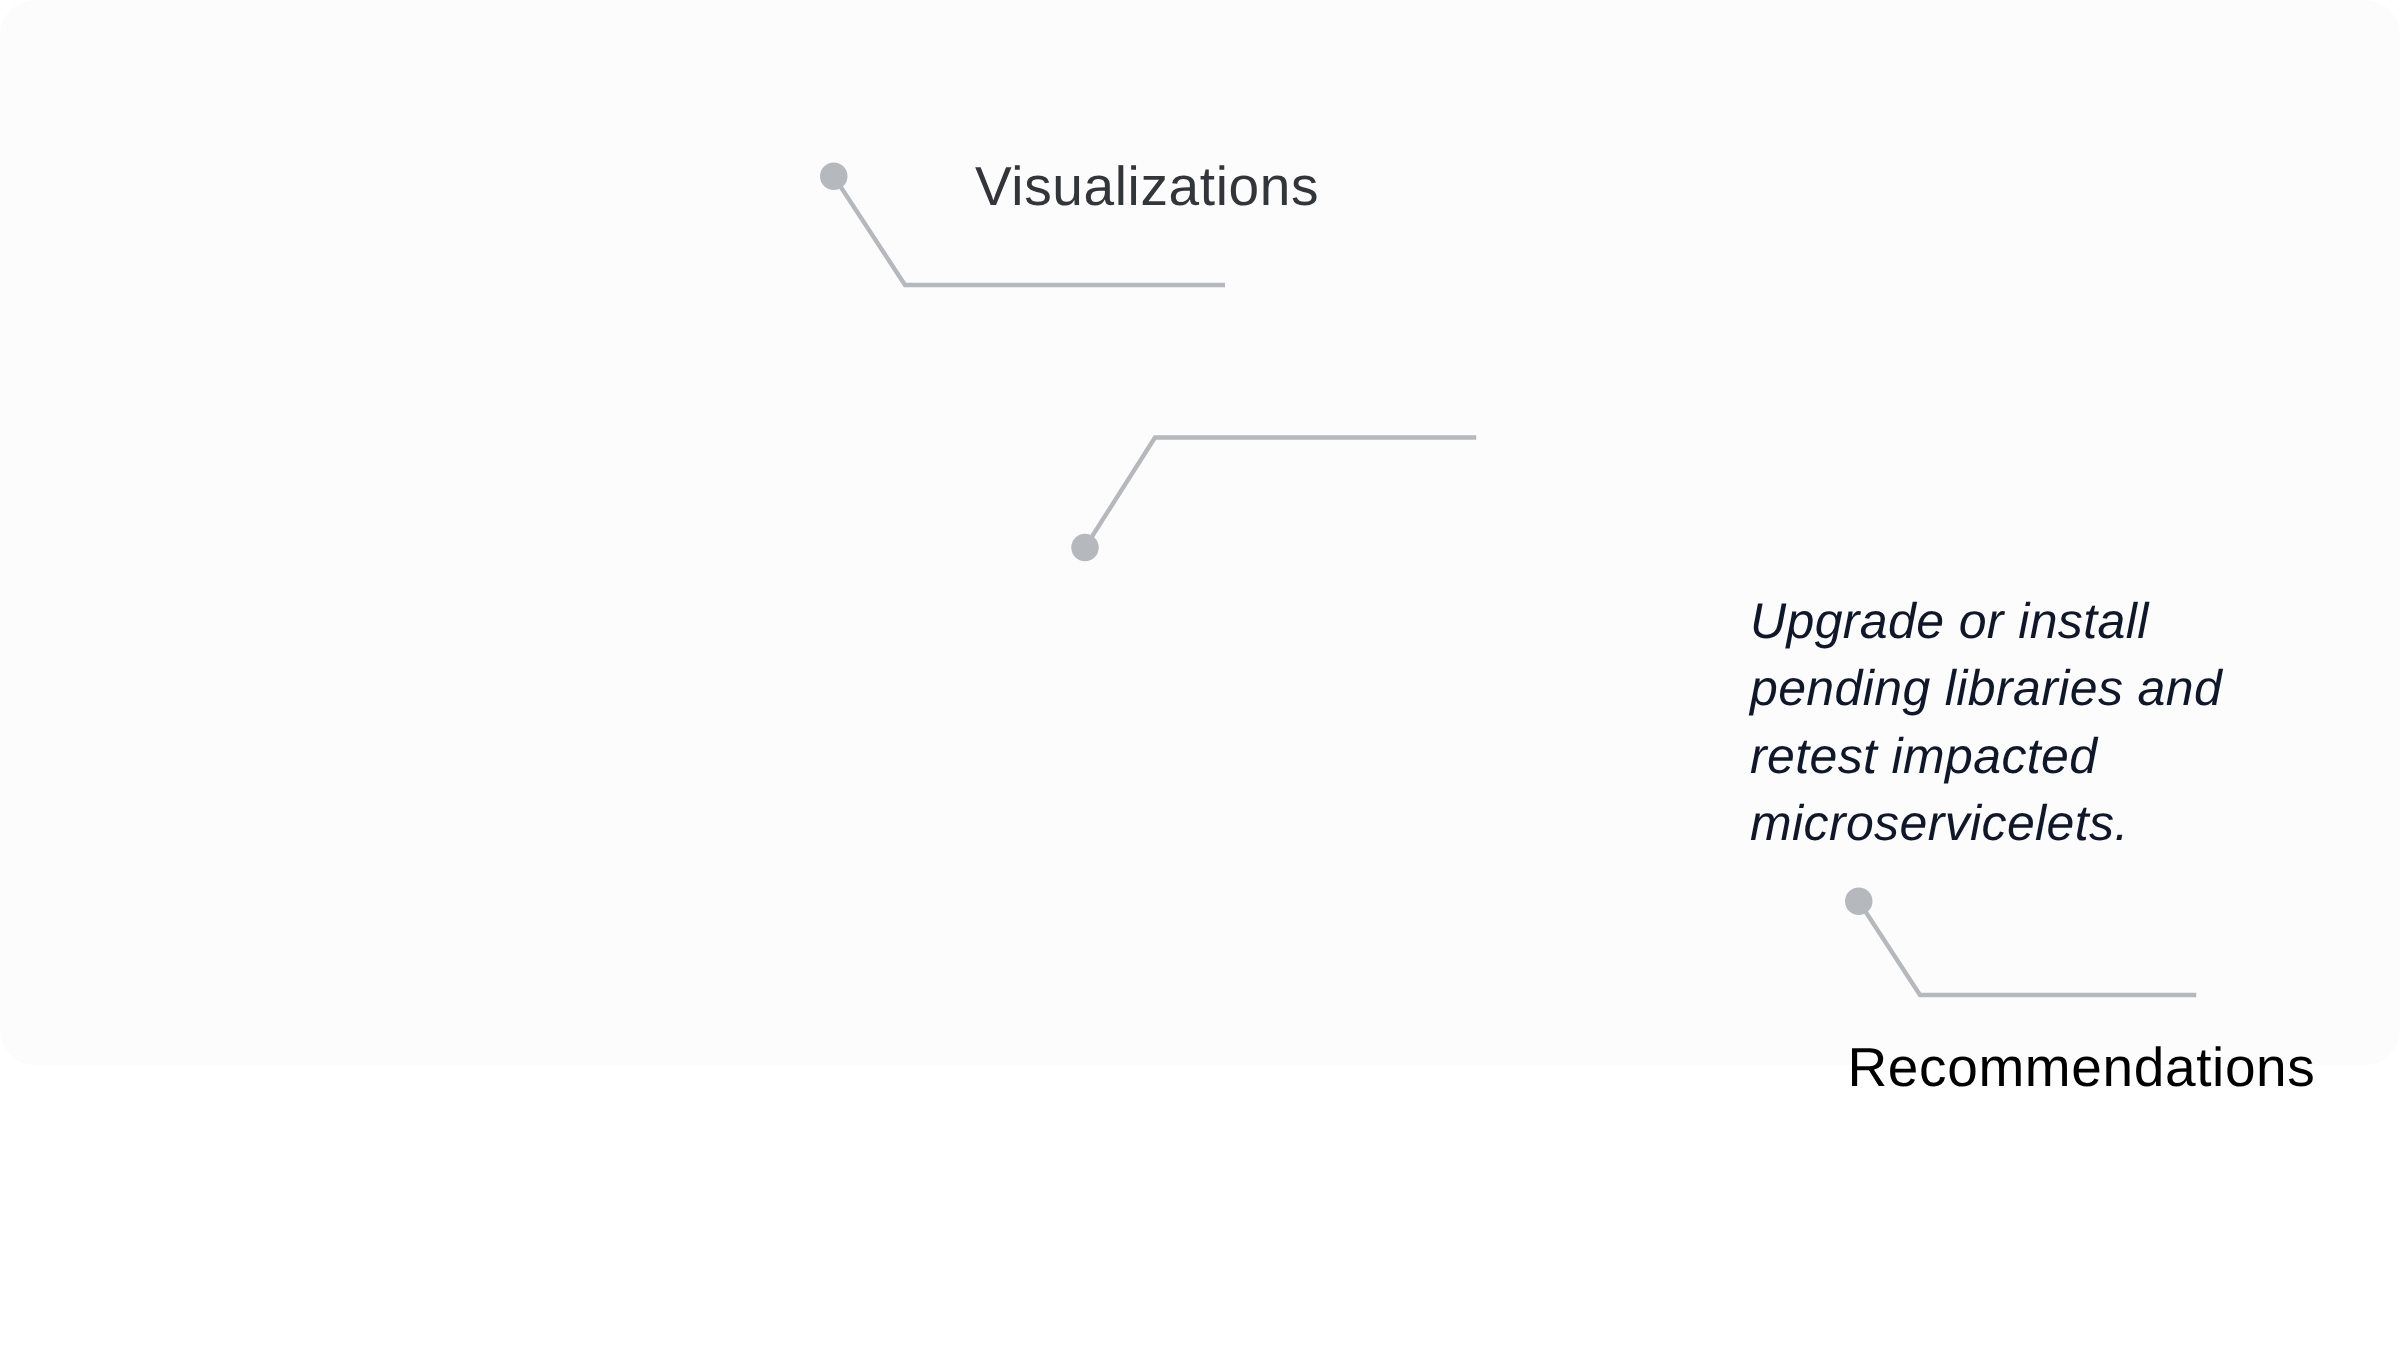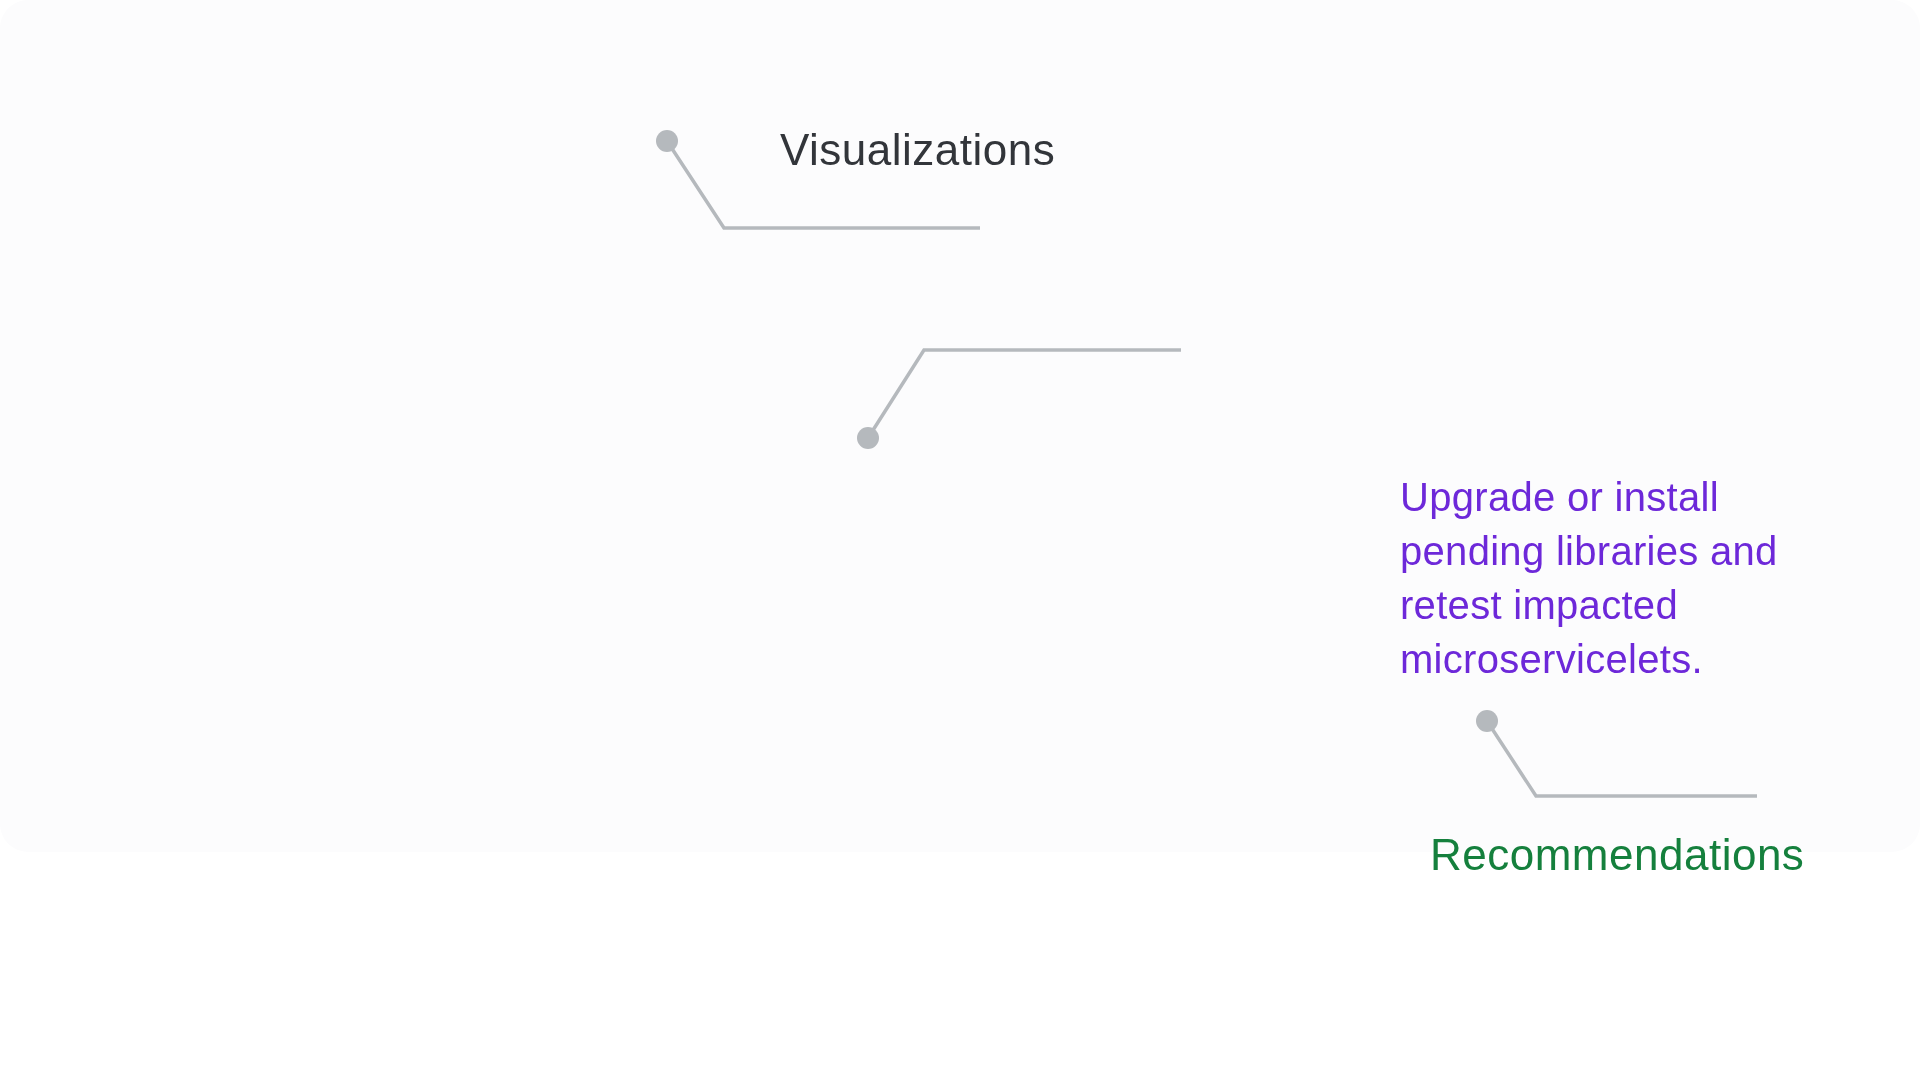--- a/index.html
+++ b/index.html
@@ -70,20 +70,20 @@
       <circle cx="667" cy="141" r="11" fill="#b5b9bd"></circle>
       <polyline points="868,438 924,350 1181,350" fill="none" stroke="#b5b9bd" stroke-width="3.5" stroke-linejoin="miter"></polyline>
       <circle cx="868" cy="438" r="11" fill="#b5b9bd"></circle>
       <polyline points="1487,721 1536,796 1757,796" fill="none" stroke="#b5b9bd" stroke-width="3.5" stroke-linejoin="miter"></polyline>
       <circle cx="1487" cy="721" r="11" fill="#b5b9bd"></circle>
     </svg>
 
   <div class="callout-title" id="label-visualizations" style="color: rgb(50, 53, 58);">Visualizations</div>
 
 
-  <div class="callout-note" id="note-recommendations" style="color: #6d28d9;">Upgrade or install
+  <div class="callout-note" id="note-recommendations" style="color: #0f172a; font-style: italic;">Upgrade or install
 pending libraries and
 retest impacted
 microservicelets.</div>
 
-  <div class="callout-title" id="label-recommendations" style="color: #15803d;">Recommendations</div>
+  <div class="callout-title" id="label-recommendations" style="color: #000000; margin-left: 48px;">Recommendations</div>
 
 </div>
 
 </body></html>

